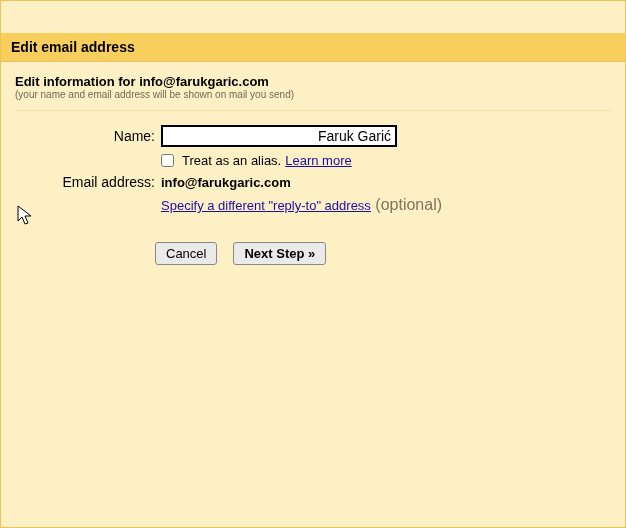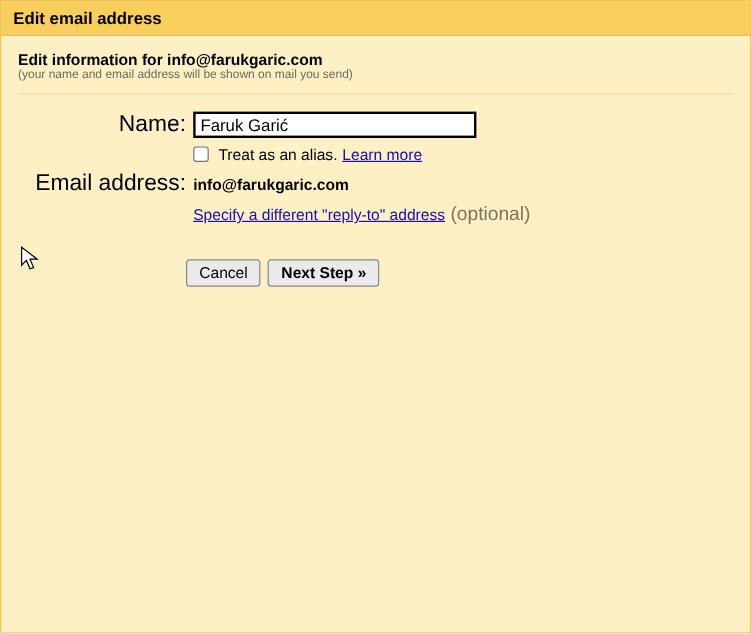--- a/index.html
+++ b/index.html
@@ -17,20 +17,21 @@
     border: 1px solid #efc254;
     position: relative;
   }
   .title-bar {
     background: #f8cf5c;
     border-bottom: 1px solid #e6c16a;
     padding: 6px 10px 6px 10px;
     font-weight: bold;
     font-size: 14px;
     color: #000;
+    margin-top: 32px;
   }
   .content {
     padding: 10px 14px 10px 14px;
   }
   .subheader-line1 {
     font-weight: bold;
     font-size: 13px;
     color: #000;
     margin-top: 2px;
   }
@@ -49,36 +50,37 @@
   }
   .row {
     display: flex;
     align-items: center;
     margin-bottom: 6px;
   }
   .label-col {
     width: 140px;
     text-align: right;
     padding-right: 6px;
-    font-size: 19px;
+    font-size: 14px;
     color: #000;
   }
   .value-col {
     flex: 1;
     font-size: 13px;
     color: #000;
   }
   .name-input {
     width: 236px;
     height: 22px;
     box-sizing: border-box;
     border: 2px solid #000;
     padding: 1px 4px;
     font-size: 14px;
     font-family: Arial, Helvetica, sans-serif;
+    text-align: right;
   }
   .email-value {
     font-weight: bold;
   }
   .checkbox-row .value-col {
     display: flex;
     align-items: center;
     gap: 4px;
   }
   input[type="checkbox"] {
@@ -92,21 +94,21 @@
     cursor: pointer;
   }
   .optional {
     color: #7c755f;
     font-size: 16px;
   }
   .button-row {
     margin-top: 28px;
     margin-left: 140px;
     display: flex;
-    gap: 6px;
+    gap: 16px;
   }
   button.std {
     font-family: Arial, Helvetica, sans-serif;
     font-size: 13px;
     padding: 3px 10px;
     background: #eaeaea;
     border: 1px solid #888;
     border-radius: 3px;
     cursor: pointer;
     color: #000;

